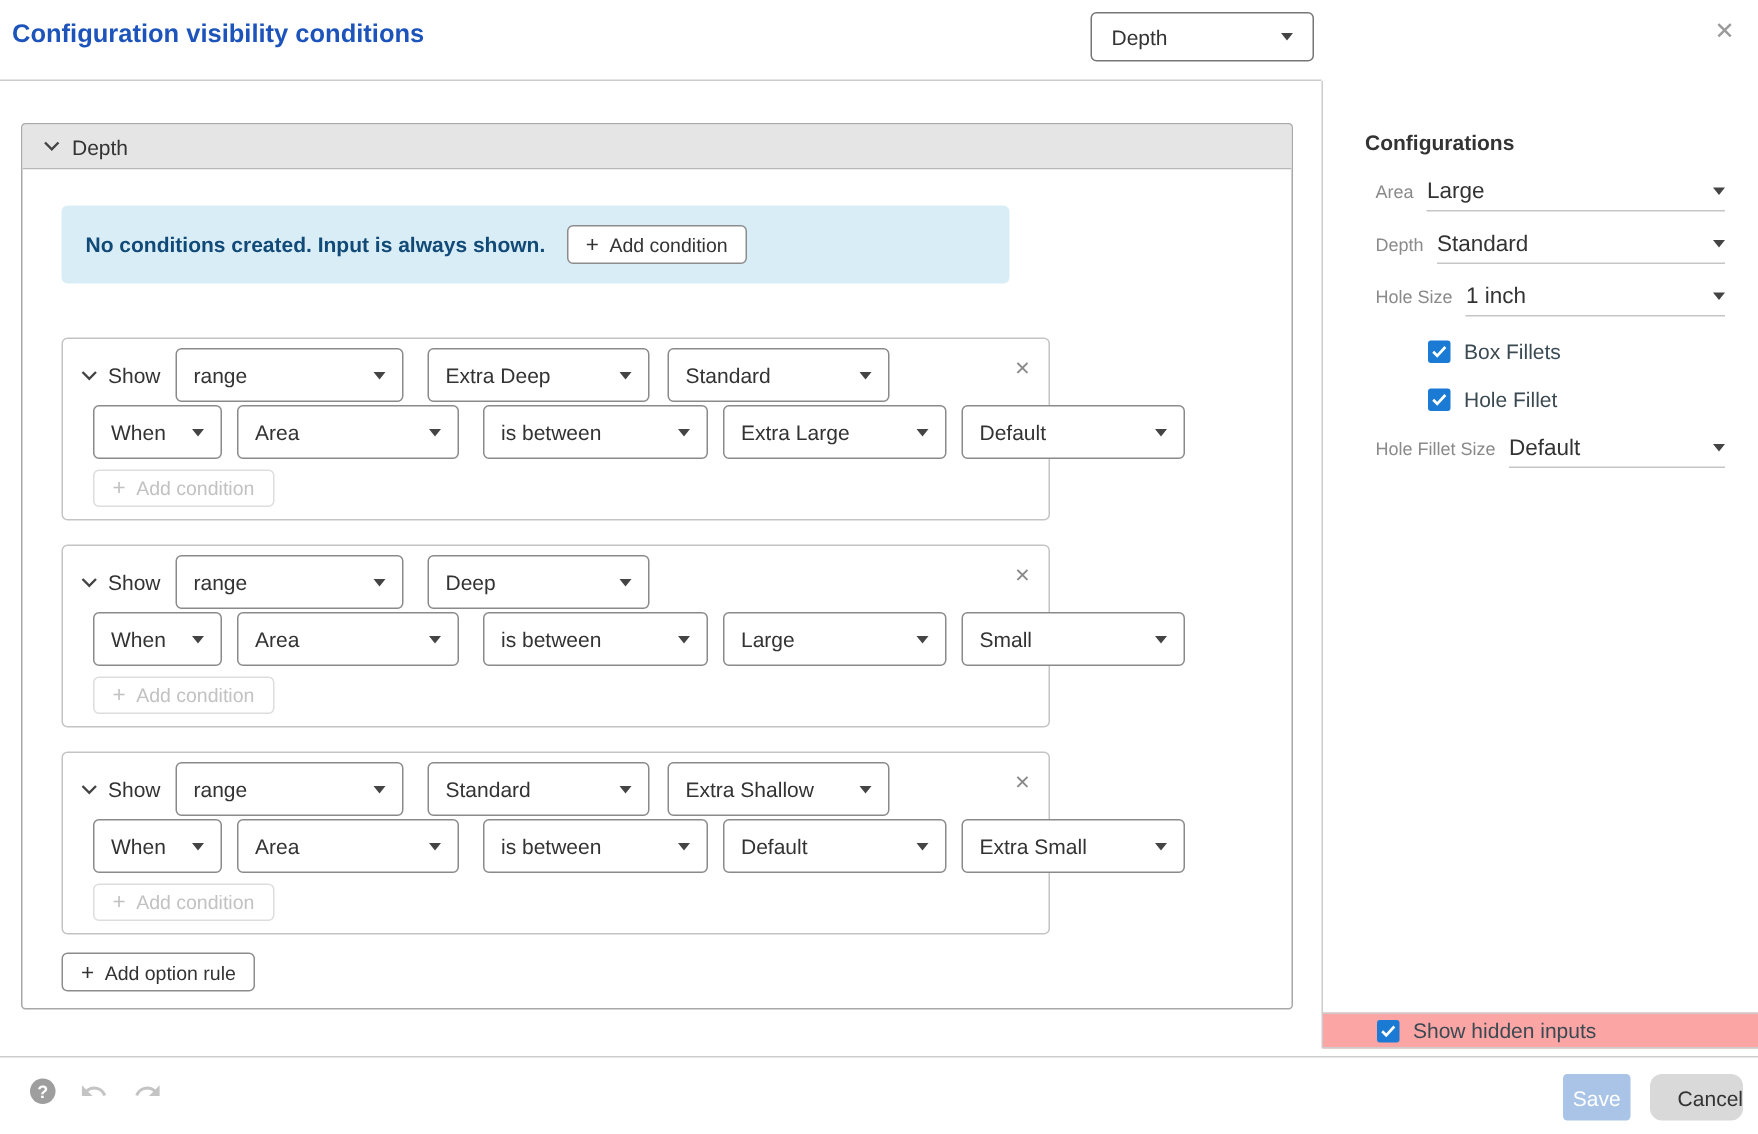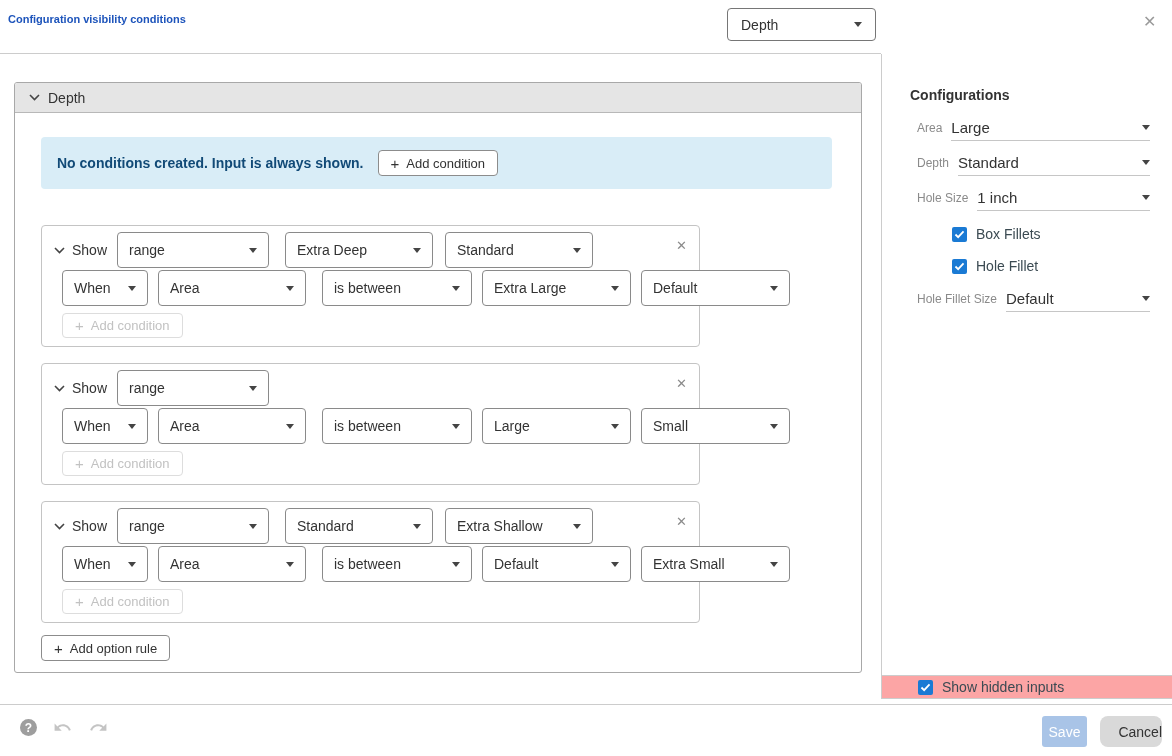--- a/index.html
+++ b/index.html
@@ -1,21 +1,21 @@
 <!DOCTYPE html>
 <html><head>
 <meta charset="utf-8">
 <style>
   * { box-sizing: border-box; margin: 0; padding: 0; }
   html,body { background:#fff; }
   body { font-family: "Liberation Sans", sans-serif; color:#333; }
   .stage { position:relative; width:1172px; height:756px; background:#fff; overflow:hidden; }
 
   
-  .title { position:absolute; left:8px; top:13px; font-size:11px; font-weight:bold; color:#1d54bb; }
+  .title { position:absolute; left:8px; top:13px; font-size:17px; font-weight:bold; color:#1d54bb; }
   .top-dd { position:absolute; left:727px; top:8px; width:149px; height:33px; border:1px solid #767676;
             border-radius:4px; background:#fff; display:flex; align-items:center; justify-content:space-between;
             padding:0 13px; font-size:14px; cursor:pointer; }
   .dialog-close { position:absolute; left:1143px; top:14px; font-size:16px; color:#9a9a9a; cursor:pointer; line-height:1; }
   .top-sep { position:absolute; left:0; top:53px; width:881px; height:1px; background:#ccc; }
   .v-divider { position:absolute; left:881px; top:54px; width:1px; height:645px; background:#ccc; }
 
   
   .caret { width:0; height:0; border-left:4px solid transparent; border-right:4px solid transparent;
            border-top:5px solid #444; flex:none; }
@@ -26,21 +26,21 @@
          background:#fff; font-size:13px; color:#333; cursor:pointer; font-family:inherit; }
   .plus { font-size:15px; line-height:1; font-weight:400; }
   .chev { flex:none; display:inline-block; }
 
   
   .panel { position:absolute; left:14px; top:82px; width:848px; height:591px; border:1px solid #a8a8a8;
            border-radius:3px; background:#fff; }
   .panel-header { height:30px; background:#e5e5e5; border-bottom:1px solid #b8b8b8; display:flex;
                   align-items:center; gap:8px; padding-left:14px; font-size:14px; color:#333; cursor:pointer;
                   border-radius:2px 2px 0 0; }
-  .banner { position:absolute; left:26px; top:54px; width:791px; height:52px; background:#d9edf7;
+  .banner { position:absolute; left:26px; top:54px; width:632px; height:52px; background:#d9edf7;
             border-radius:4px; display:flex; align-items:center; gap:14px; padding:0 16px; }
   .banner-text { font-size:14px; font-weight:bold; color:#114a77; }
   .banner .btn { height:26px; padding:0 12px; }
 
   .card { position:absolute; left:26px; width:659px; height:122px; border:1px solid #c4c4c4; border-radius:4px; background:#fff; }
   .card .show-wrap { position:absolute; left:12px; top:6px; height:36px; display:flex; align-items:center; gap:7px;
                      font-size:14px; color:#333; }
   .card .x { position:absolute; right:12px; top:13px; font-size:13px; color:#8a8a8a; cursor:pointer; line-height:1; }
   .add-cond-disabled { position:absolute; left:20px; top:87px; height:25px; display:inline-flex; align-items:center;
                        gap:7px; border:1px solid #ddd; border-radius:4px; background:#fff; color:#c2c2c2;
@@ -152,20 +152,24 @@
       <div class="show-wrap">
         <svg class="chev" width="11" height="7" viewBox="0 0 11 7">
             <polyline points="1,1 5.5,5.5 10,1" fill="none" stroke="#444" stroke-width="1.6"></polyline>
           </svg>
         <span>Show</span>
       </div>
       <div class="dd" style="left:75px;top:6px;width:152px">
         <span>range</span>
           <span class="caret"></span>
       </div>
+      <div class="dd" style="left:243px;top:6px;width:148px">
+        <span>Deep</span>
+          <span class="caret"></span>
+      </div>
       <div class="x">✕</div>
       <div class="dd" style="left:20px;top:44px;width:86px">
         <span>When</span>
           <span class="caret"></span>
       </div>
       <div class="dd" style="left:116px;top:44px;width:148px">
         <span>Area</span>
           <span class="caret"></span>
       </div>
       <div class="dd" style="left:280px;top:44px;width:150px">

